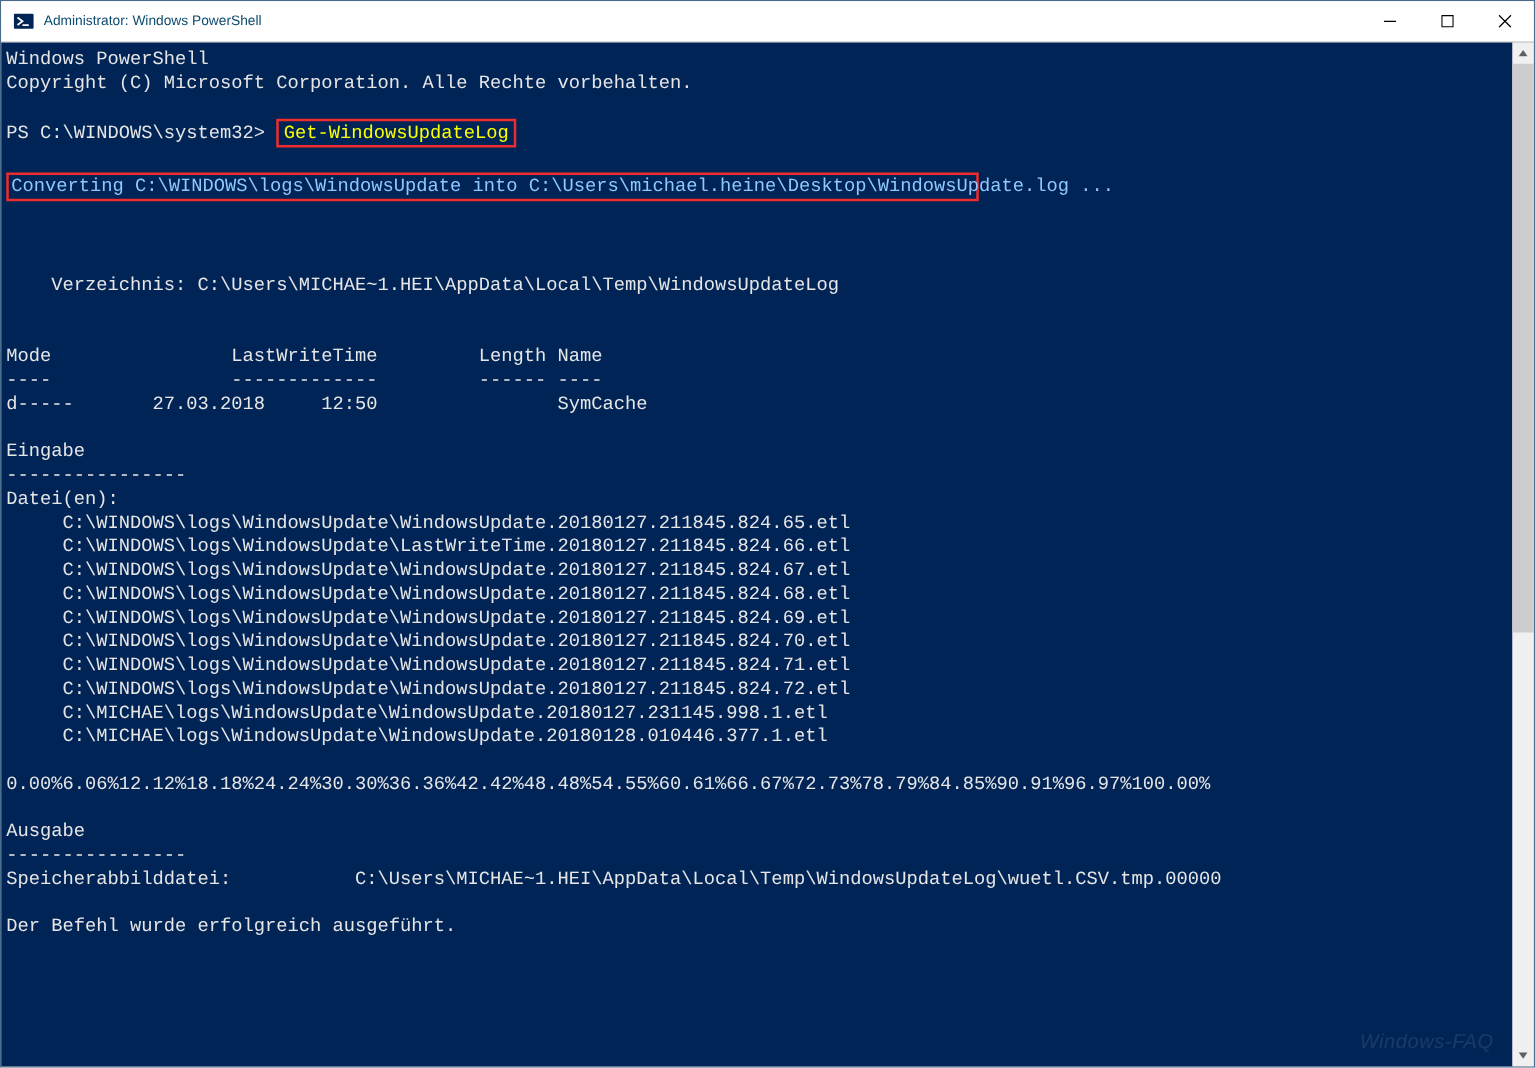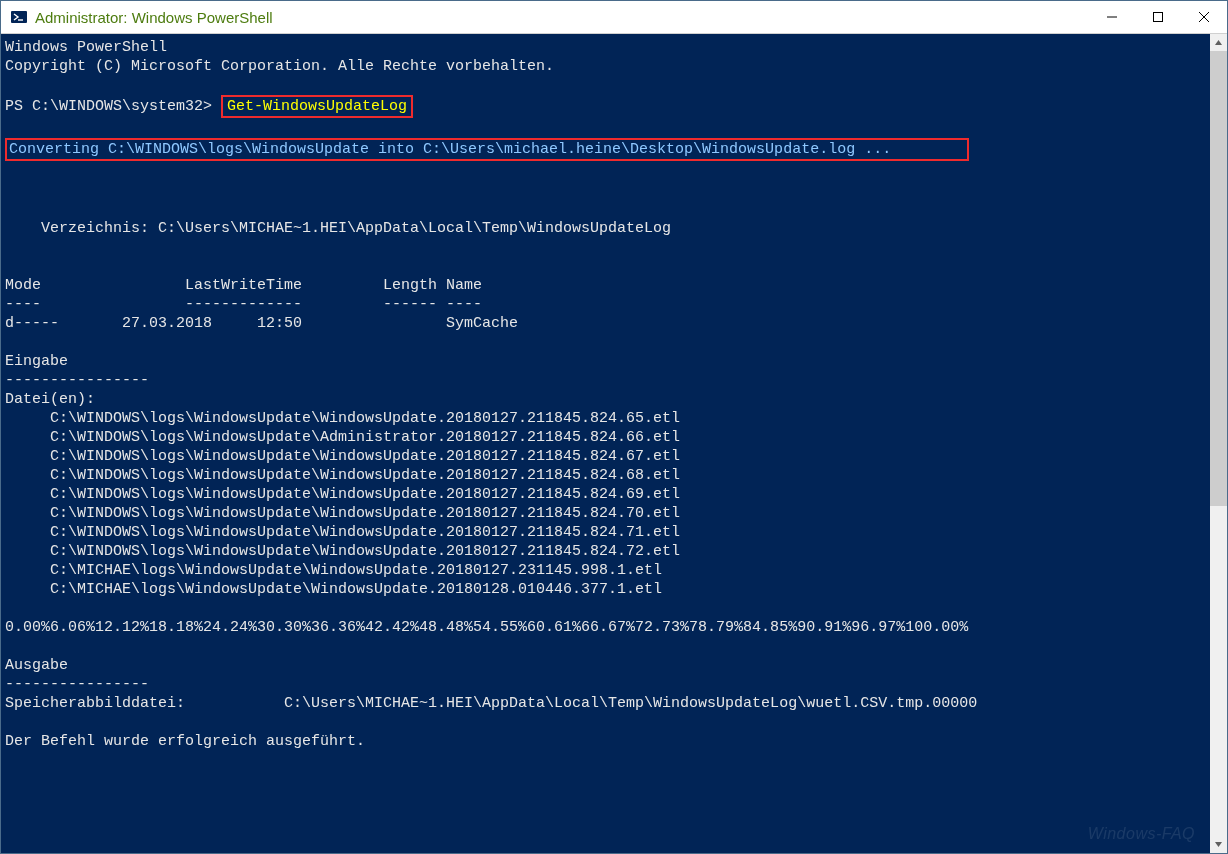--- a/index.html
+++ b/index.html
@@ -1,20 +1,20 @@
 <!DOCTYPE html>
 <html><head>
 <meta charset="utf-8">
 <style>
   html,body{margin:0;padding:0;width:1228px;height:854px;font-family:Consolas,'Courier New',monospace;font-size:15px;background:#fff;overflow:hidden}
   .window{width:1228px;height:854px;border:1px solid #4a6b8a;box-sizing:border-box;display:flex;flex-direction:column}
   
   .titlebar{height:32px;background:#fff;display:flex;align-items:center;border-bottom:1px solid #d0d0d0;font-family:'Segoe UI',Tahoma,sans-serif;flex:0 0 32px}
   .titlebar .icon{width:16px;height:16px;margin:0 8px 0 10px;display:flex;align-items:center;justify-content:center}
-  .titlebar .title{font-size:15px;color:#4d7c0f;flex:1;white-space:nowrap}
+  .titlebar .title{font-size:11px;color:#0c4a6e;flex:1;white-space:nowrap}
   .win-controls{display:flex;height:100%}
   .win-btn{width:46px;height:32px;display:flex;align-items:center;justify-content:center;color:#000}
   .win-btn svg{display:block}
   
   .term-wrap{flex:1;display:flex;background:#012456;min-height:0}
   .term{flex:1;color:#e6e6e6;padding:4px 0 0 4px;white-space:pre;line-height:19px;letter-spacing:0;overflow:hidden}
   .scroll{width:17px;background:#f0f0f0;display:flex;flex-direction:column}
   .scroll-btn{height:17px;background:#f0f0f0;display:flex;align-items:center;justify-content:center;color:#606060}
   .scroll-track{flex:1;background:#f0f0f0;position:relative}
   .scroll-thumb{position:absolute;left:0;right:0;top:0;height:58%;background:#cdcdcd}
@@ -58,35 +58,35 @@
       </div>
     </div>
   </div>
 
   <div class="term-wrap">
     <div class="term"><span>Windows PowerShell</span>
 <span>Copyright (C) Microsoft Corporation. Alle Rechte vorbehalten.</span>
 
 <span class="prompt">PS C:\WINDOWS\system32&gt; </span><span class="hl">Get-WindowsUpdateLog</span>
 
-<span class="hl wide" style="width:964px">Converting C:\WINDOWS\logs\WindowsUpdate into C:\Users\michael.heine\Desktop\WindowsUpdate.log ...</span>
+<span class="hl wide" style="width:778px">Converting C:\WINDOWS\logs\WindowsUpdate into C:\Users\michael.heine\Desktop\WindowsUpdate.log ...</span>
 
 
 <span>    Verzeichnis: C:\Users\MICHAE~1.HEI\AppData\Local\Temp\WindowsUpdateLog</span>
 
 
 <span>Mode                LastWriteTime         Length Name</span>
 <span>----                -------------         ------ ----</span>
 <span>d-----       27.03.2018     12:50                SymCache</span>
 
 <span>Eingabe</span>
 <span>----------------</span>
 <span>Datei(en):</span>
 <span>     C:\WINDOWS\logs\WindowsUpdate\WindowsUpdate.20180127.211845.824.65.etl</span>
-<span>     C:\WINDOWS\logs\WindowsUpdate\Administrator.20180127.211845.824.66.etl</span>
+<span>     C:\WINDOWS\logs\WindowsUpdate\LastWriteTime.20180127.211845.824.66.etl</span>
 <span>     C:\WINDOWS\logs\WindowsUpdate\WindowsUpdate.20180127.211845.824.67.etl</span>
 <span>     C:\WINDOWS\logs\WindowsUpdate\WindowsUpdate.20180127.211845.824.68.etl</span>
 <span>     C:\WINDOWS\logs\WindowsUpdate\WindowsUpdate.20180127.211845.824.69.etl</span>
 <span>     C:\WINDOWS\logs\WindowsUpdate\WindowsUpdate.20180127.211845.824.70.etl</span>
 <span>     C:\WINDOWS\logs\WindowsUpdate\WindowsUpdate.20180127.211845.824.71.etl</span>
 <span>     C:\WINDOWS\logs\WindowsUpdate\WindowsUpdate.20180127.211845.824.72.etl</span>
 <span>     C:\MICHAE\logs\WindowsUpdate\WindowsUpdate.20180127.231145.998.1.etl</span>
 <span>     C:\MICHAE\logs\WindowsUpdate\WindowsUpdate.20180128.010446.377.1.etl</span>
 
 <span>0.00%6.06%12.12%18.18%24.24%30.30%36.36%42.42%48.48%54.55%60.61%66.67%72.73%78.79%84.85%90.91%96.97%100.00%</span>

